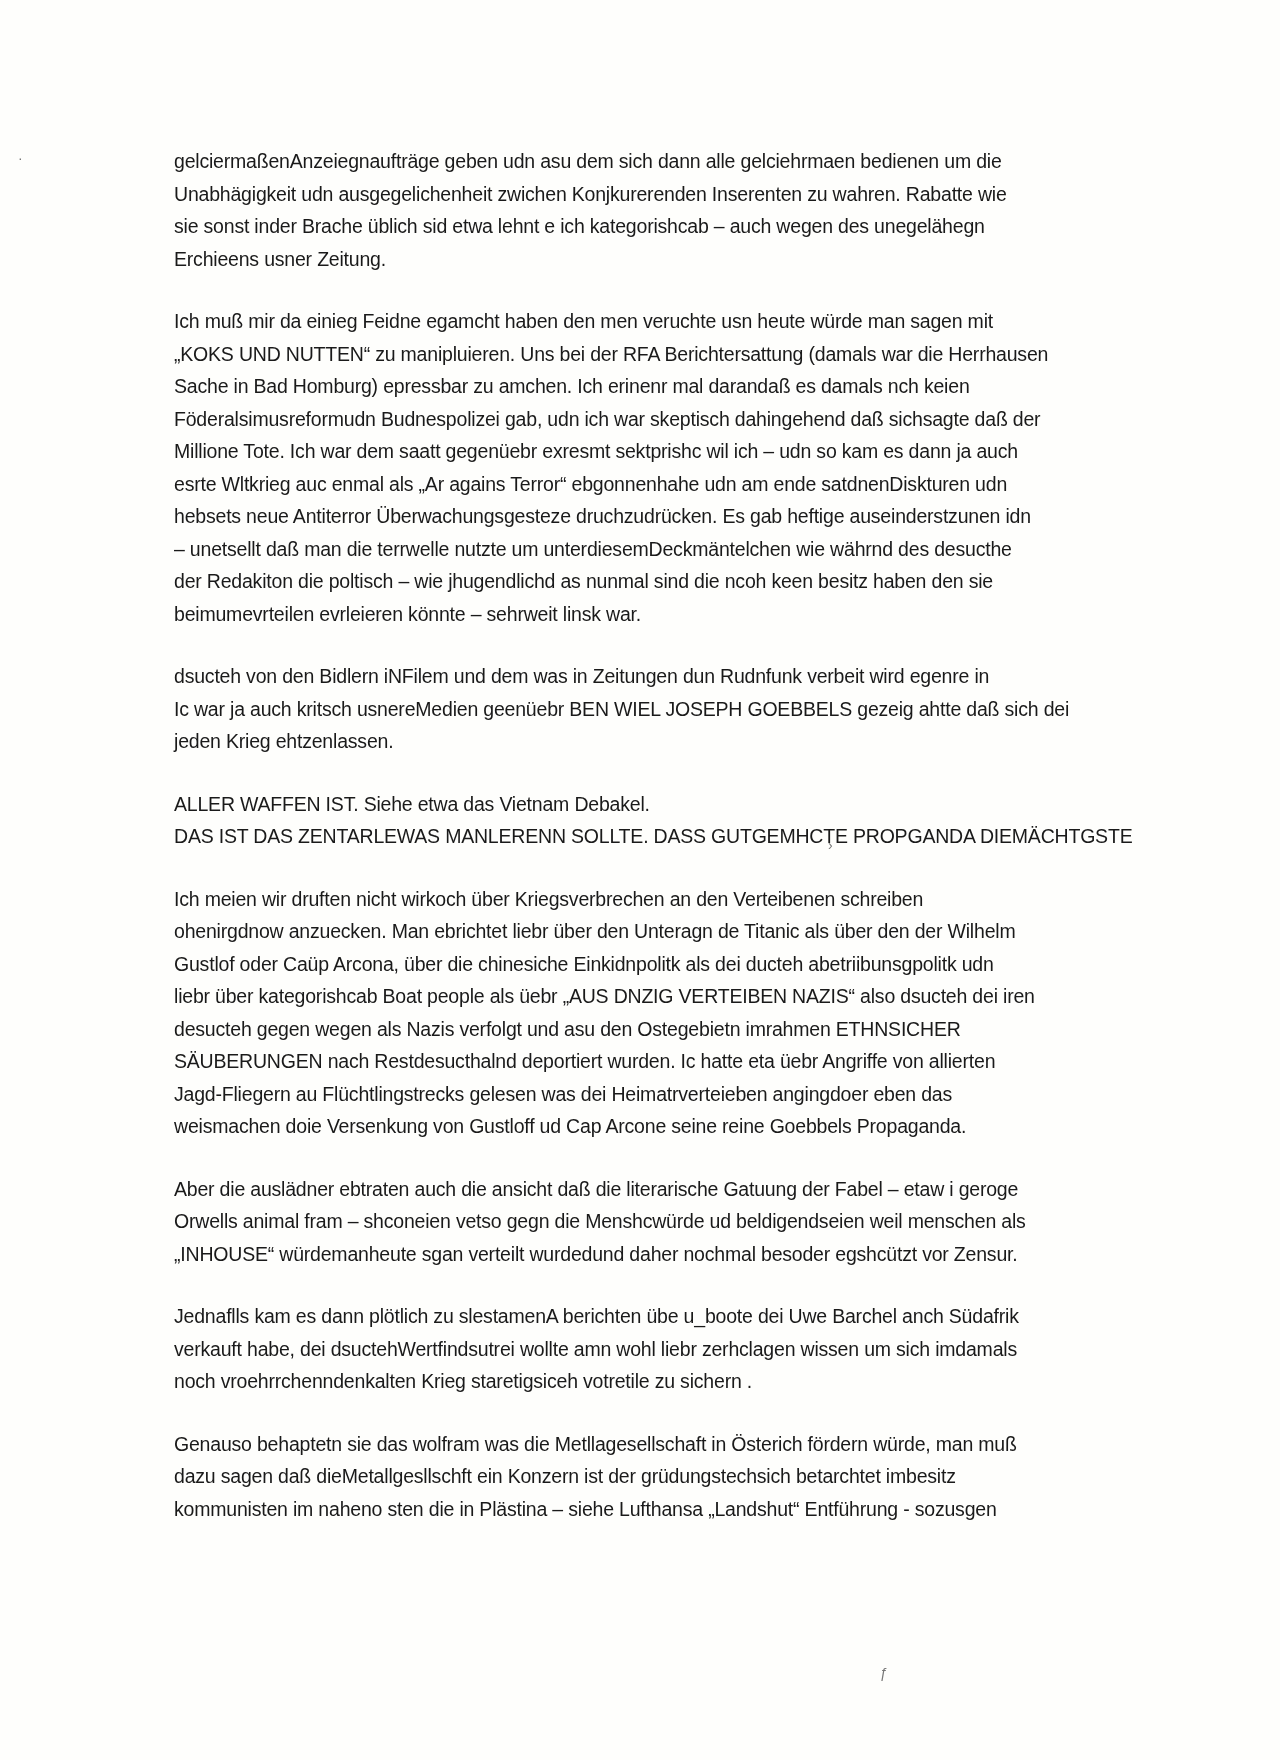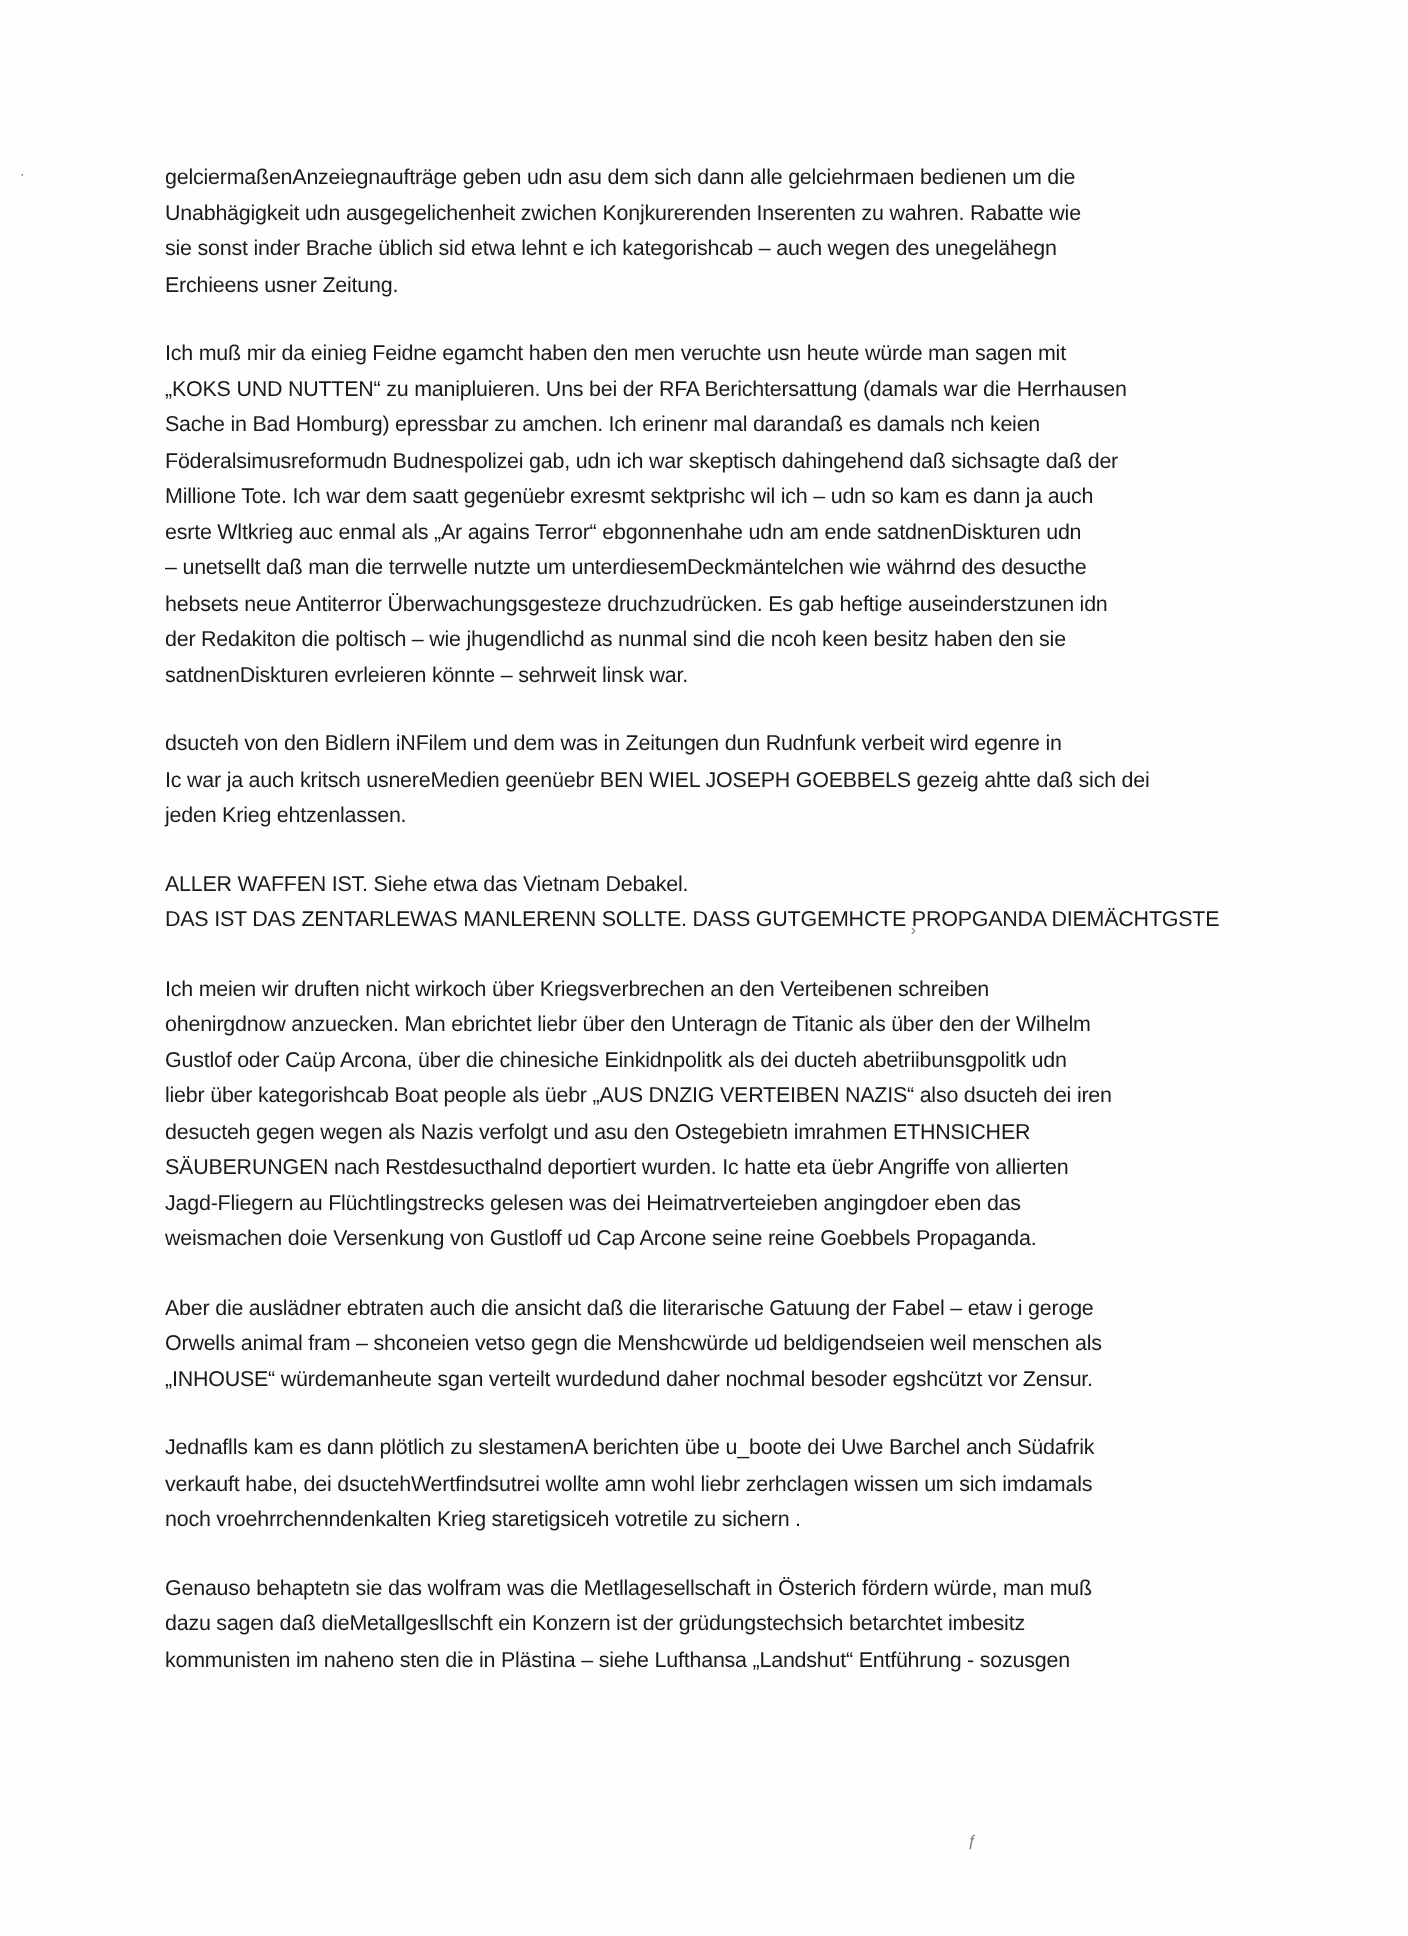--- a/index.html
+++ b/index.html
@@ -26,20 +26,21 @@
     }
     .para {
       margin: 0 0 30px 0;
     }
     .line {
       display: block;
       font-size: 19.5px;
       line-height: 32.5px;
       white-space: nowrap;
       letter-spacing: -0.2px;
+      margin-left: 24px;
     }
     .scan-speck {
       position: absolute;
       color: #777;
       font-size: 14px;
     }
   </style>
 </head>
 <body>
 
@@ -51,24 +52,24 @@
         <span class="line">sie sonst inder Brache üblich sid etwa lehnt e ich kategorishcab – auch wegen des unegelähegn</span>
         <span class="line">Erchieens usner Zeitung.</span>
       </div>
       <div class="para">
         <span class="line">Ich muß mir da einieg Feidne egamcht haben den men veruchte usn heute würde man sagen mit</span>
         <span class="line">„KOKS UND NUTTEN“ zu manipluieren. Uns bei der RFA Berichtersattung (damals war die Herrhausen</span>
         <span class="line">Sache in Bad Homburg) epressbar zu amchen. Ich erinenr mal darandaß es damals nch keien</span>
         <span class="line">Föderalsimusreformudn Budnespolizei gab, udn ich war skeptisch dahingehend daß sichsagte daß der</span>
         <span class="line">Millione Tote. Ich war dem saatt gegenüebr exresmt sektprishc wil ich – udn so kam es dann ja auch</span>
         <span class="line">esrte Wltkrieg auc enmal als „Ar agains Terror“ ebgonnenhahe udn am ende satdnenDiskturen udn</span>
+        <span class="line">hebsets neue Antiterror Überwachungsgesteze druchzudrücken. Es gab heftige auseinderstzunen idn</span>
         <span class="line">– unetsellt daß man die terrwelle nutzte um unterdiesemDeckmäntelchen wie währnd des desucthe</span>
-        <span class="line">hebsets neue Antiterror Überwachungsgesteze druchzudrücken. Es gab heftige auseinderstzunen idn</span>
         <span class="line">der Redakiton die poltisch – wie jhugendlichd as nunmal sind die ncoh keen besitz haben den sie</span>
-        <span class="line">satdnenDiskturen evrleieren könnte – sehrweit linsk war.</span>
+        <span class="line">beimumevrteilen evrleieren könnte – sehrweit linsk war.</span>
       </div>
       <div class="para">
         <span class="line">dsucteh von den Bidlern iNFilem und dem was in Zeitungen dun Rudnfunk verbeit wird egenre in</span>
         <span class="line">Ic war ja auch kritsch usnereMedien geenüebr BEN WIEL JOSEPH GOEBBELS gezeig ahtte daß sich dei</span>
         <span class="line">jeden Krieg ehtzenlassen.</span>
       </div>
       <div class="para">
         <span class="line">ALLER WAFFEN IST. Siehe etwa das Vietnam Debakel.</span>
         <span class="line">DAS IST DAS ZENTARLEWAS MANLERENN SOLLTE. DASS GUTGEMHCTE PROPGANDA DIEMÄCHTGSTE</span>
       </div>

